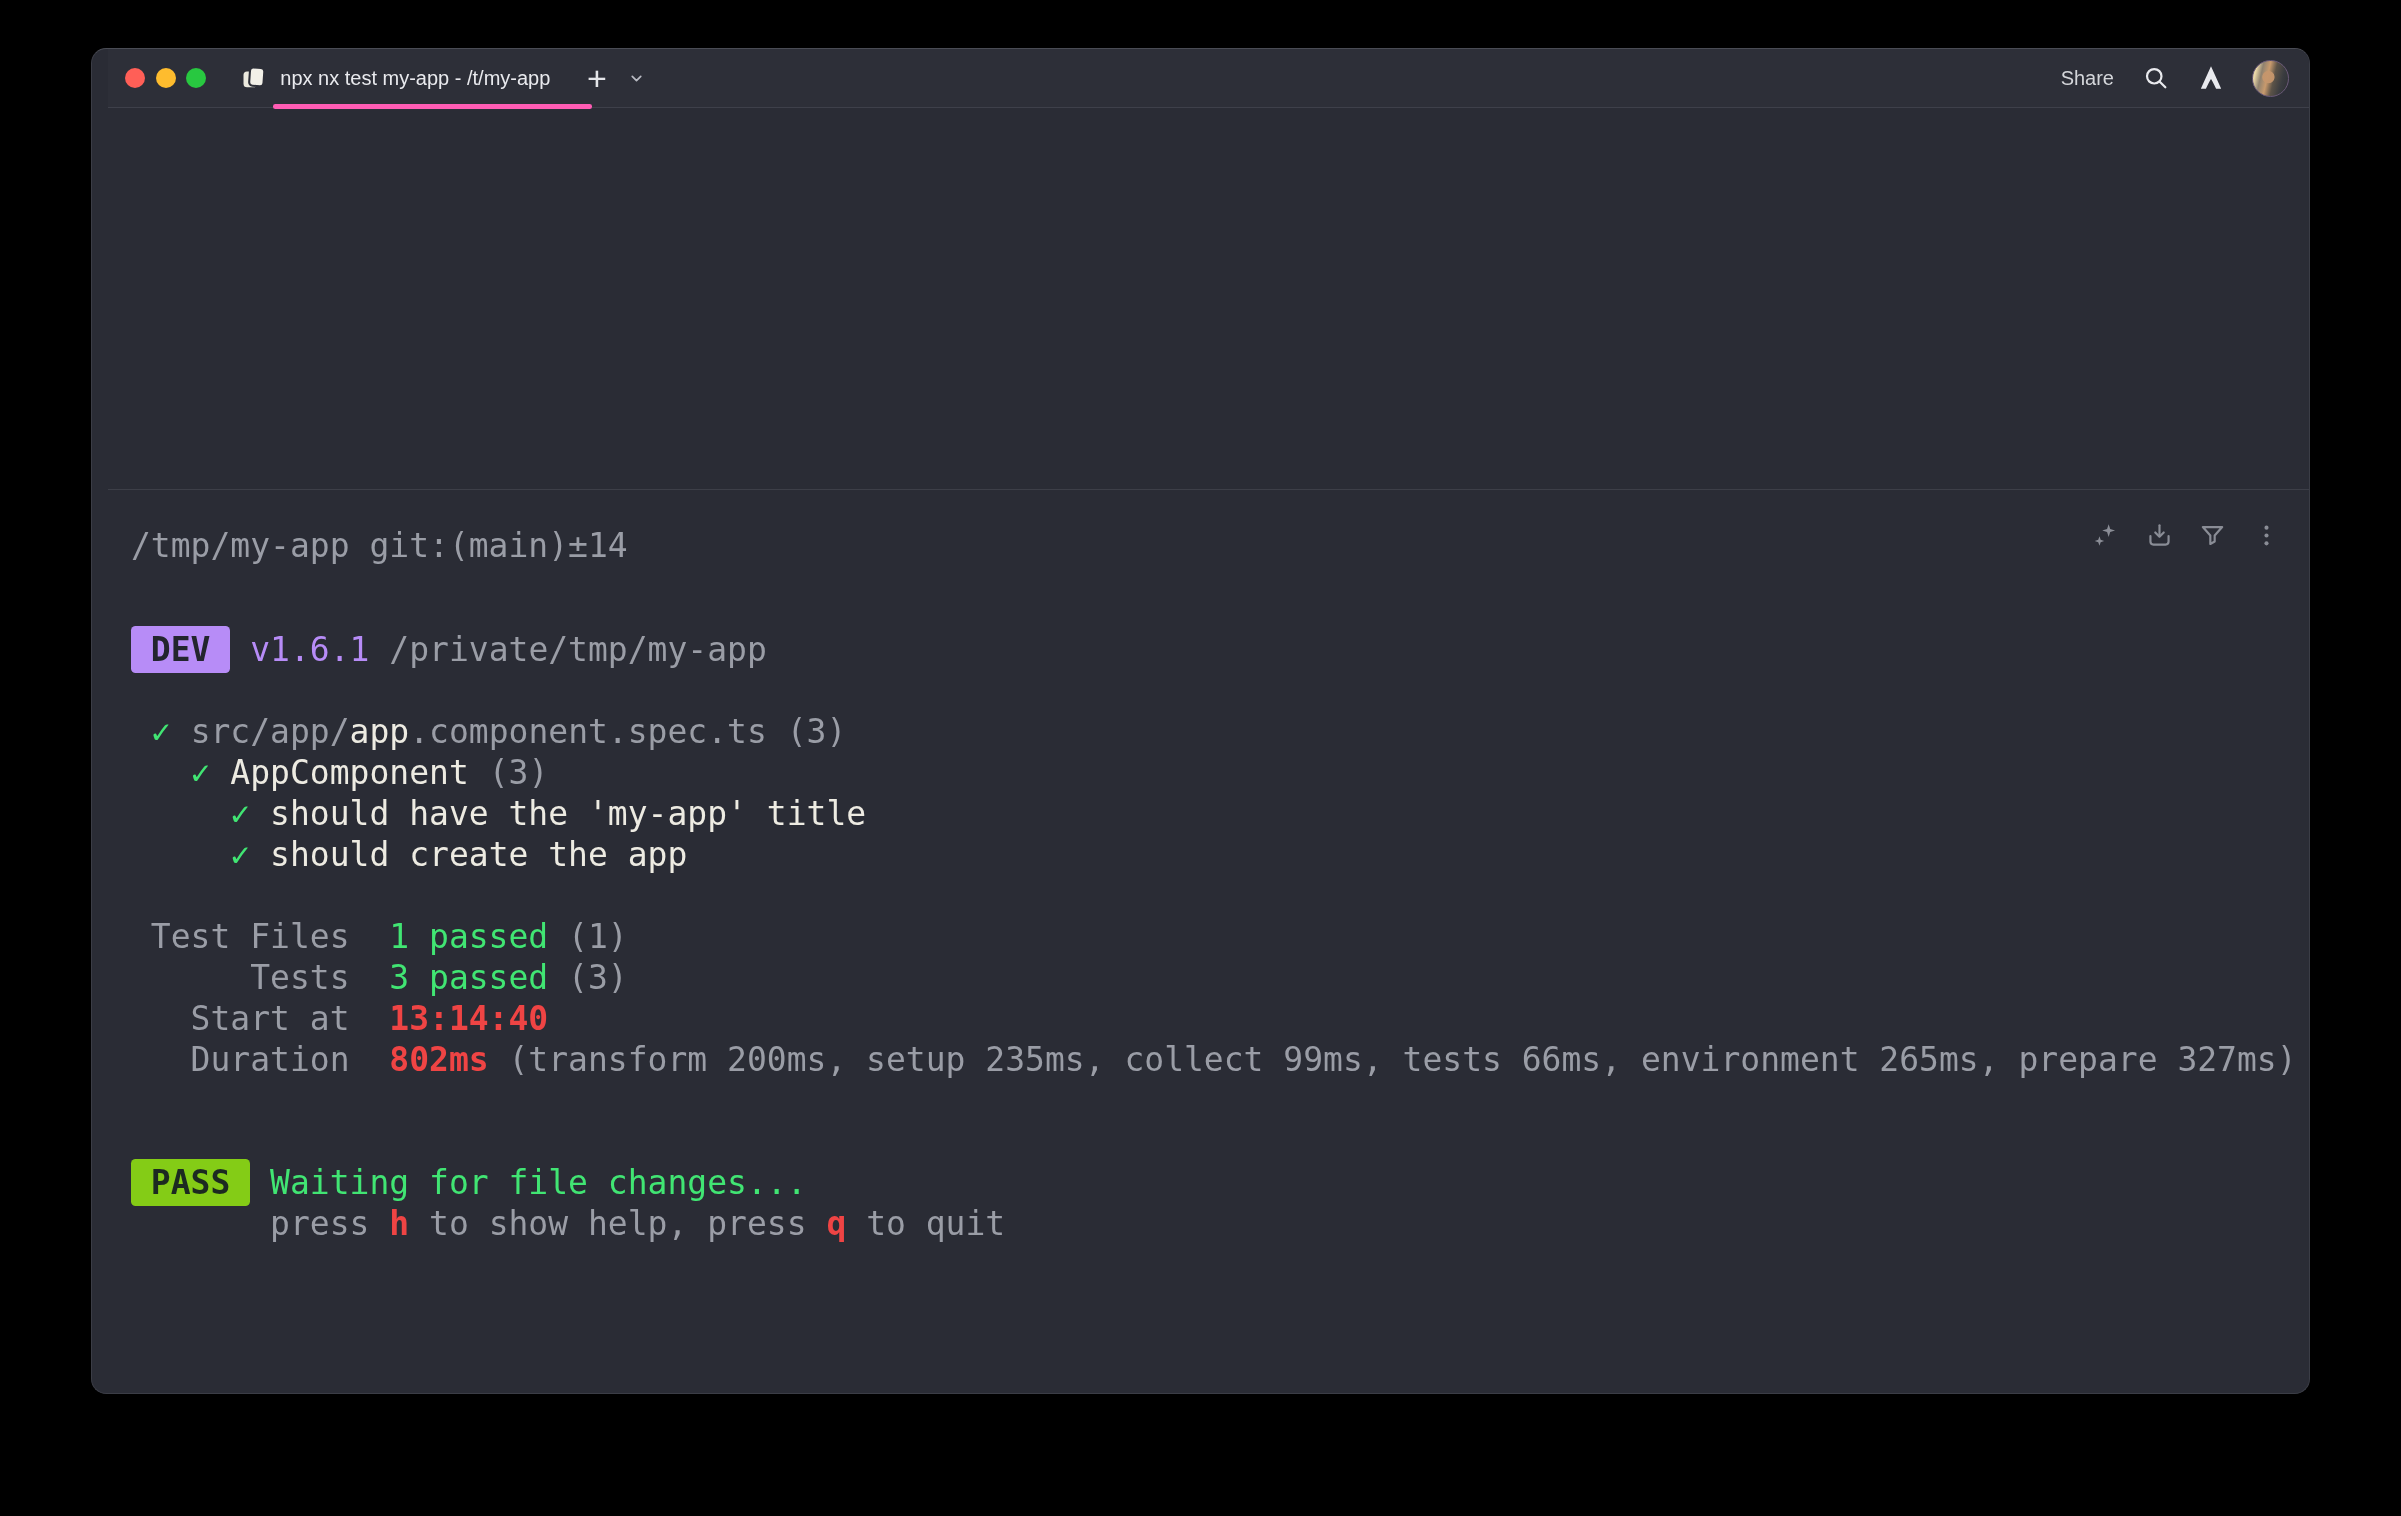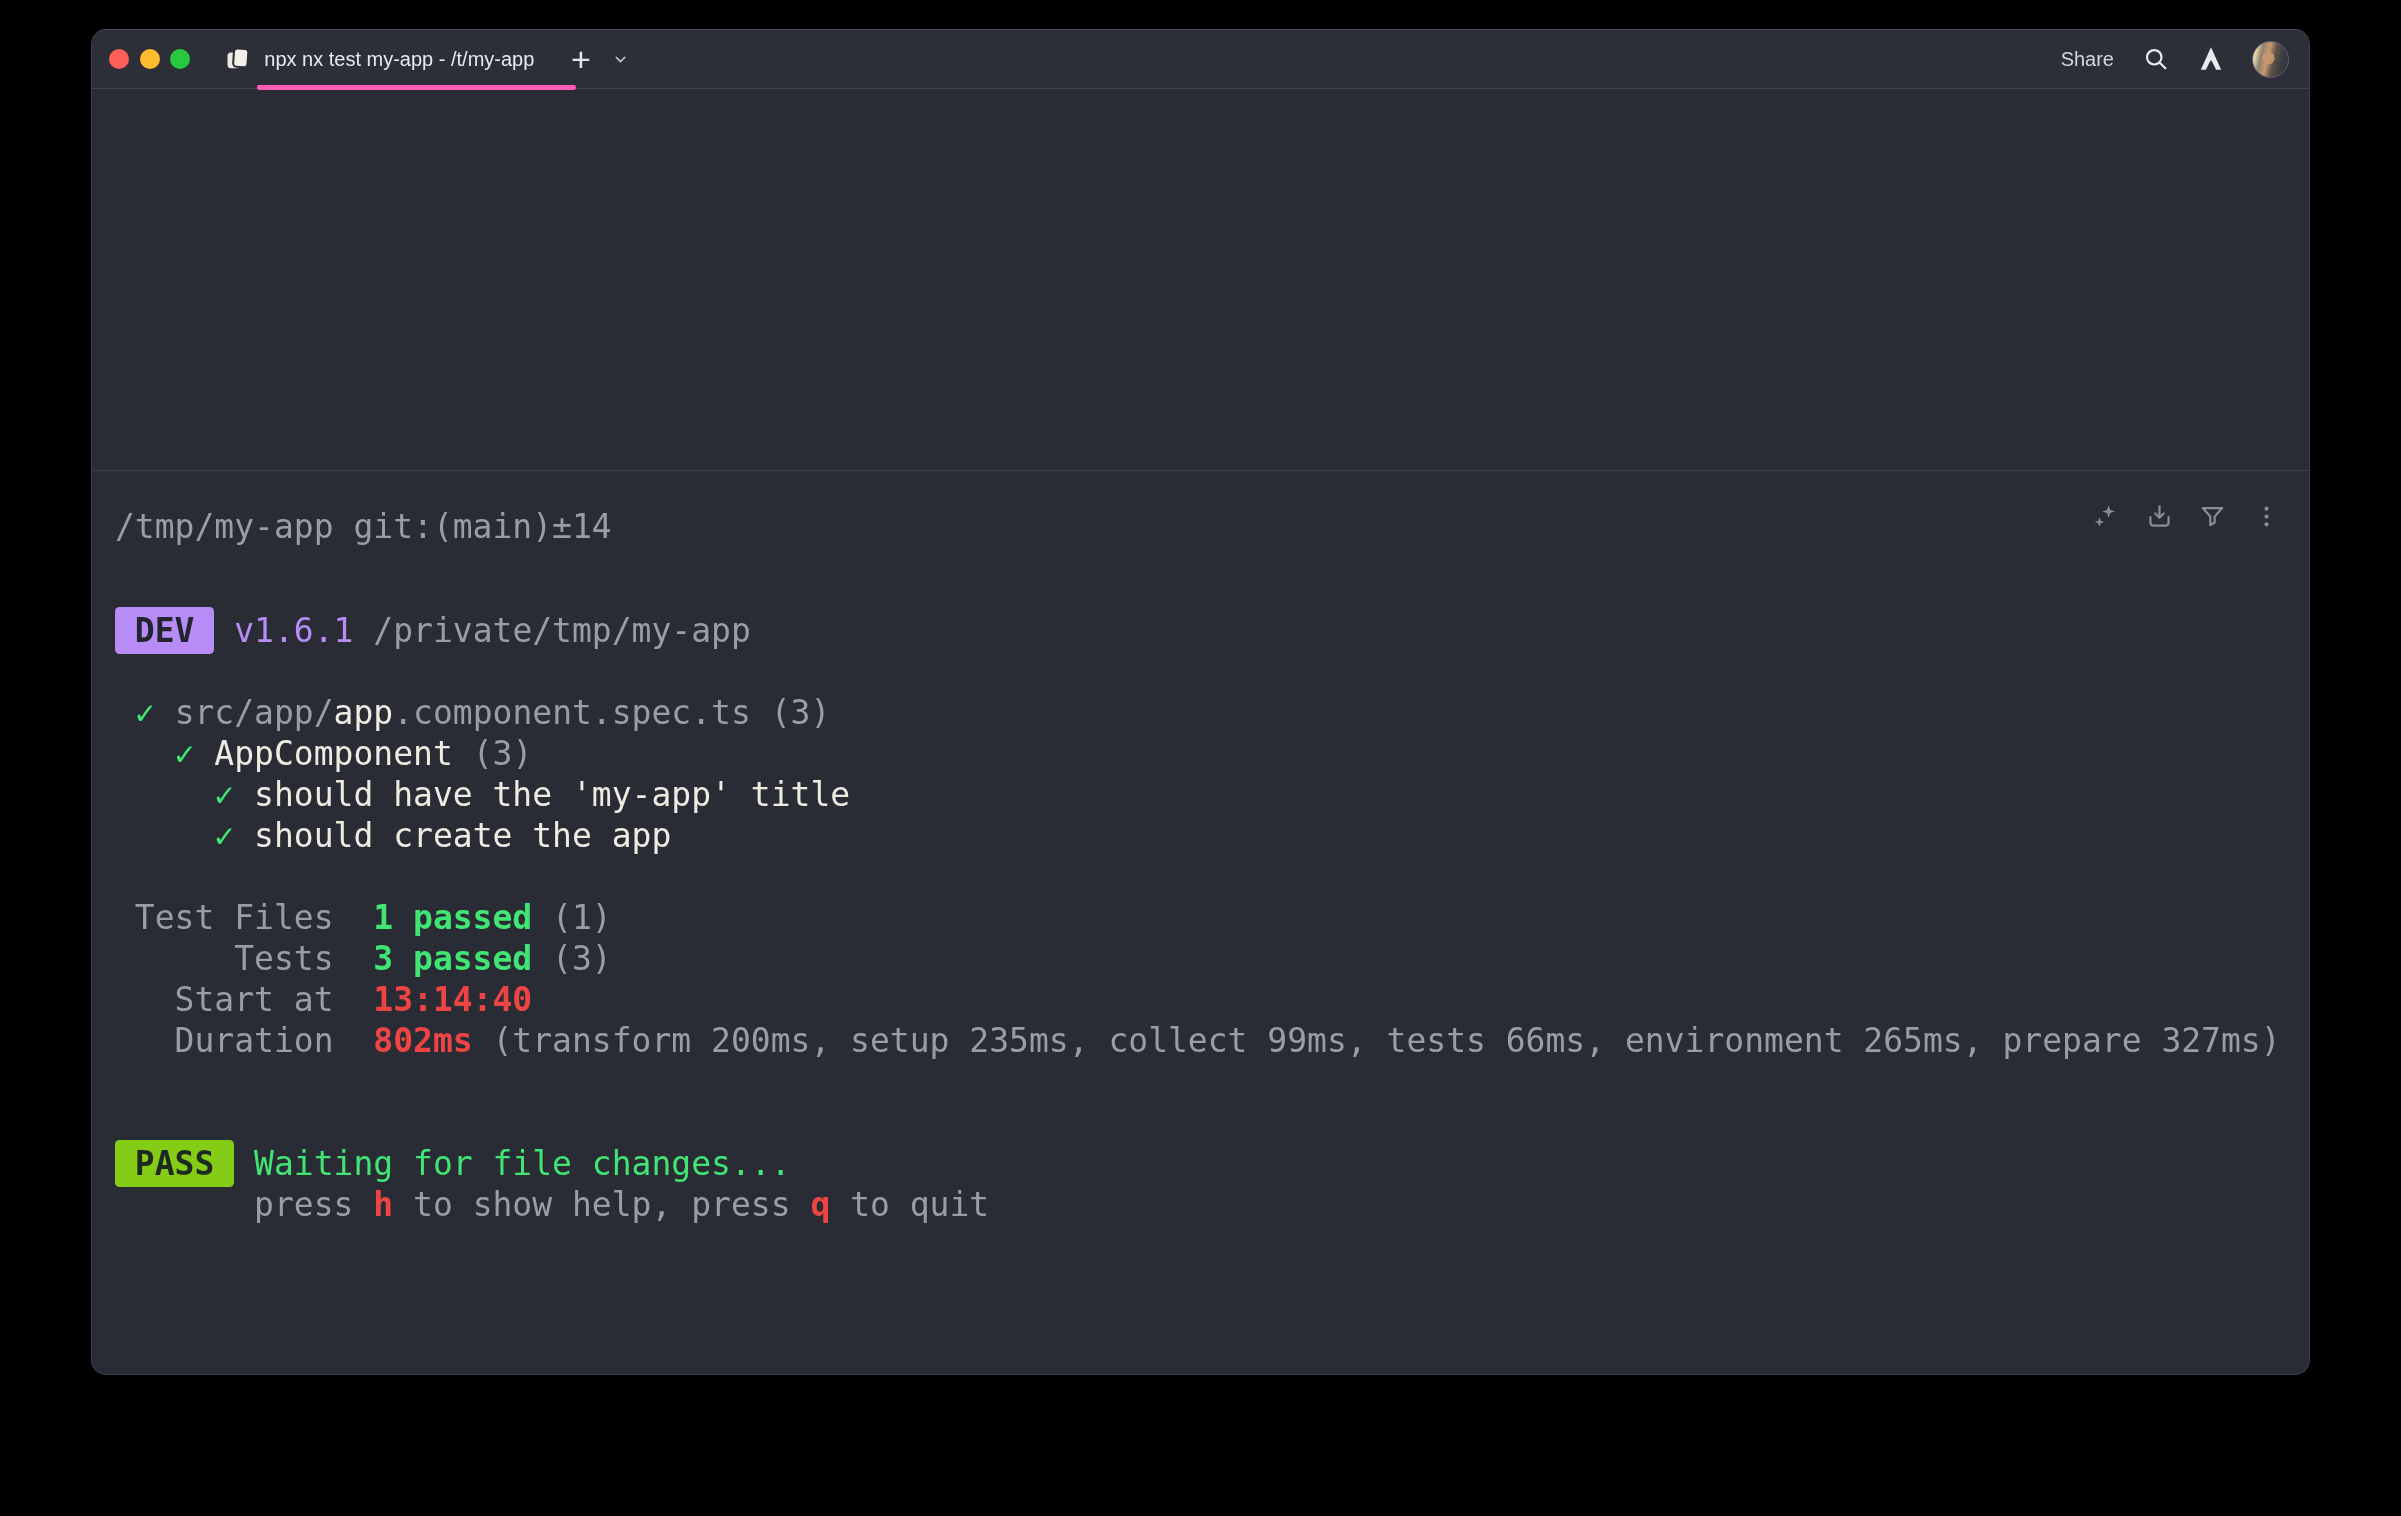--- a/index.html
+++ b/index.html
@@ -1,18 +1,18 @@
 <!DOCTYPE html>
 <html style="font-size:12.3px"><head>
 <meta charset="utf-8">
 <style>
   html,body{margin:0;padding:0;background:#000;}
   body{width:2401px;height:1516px;overflow:hidden;font-family:"Liberation Sans","DejaVu Sans",sans-serif;}
-  .window{box-sizing:border-box;width:2219px;height:1346px;margin:29px auto 0;background:#2a2c35;
-          border:1.5px solid #3b3d46;border-top-color:#4a4c55;border-radius:15.3px;overflow:hidden;}
+  .window{box-sizing:border-box;width:2219px;height:1346px;margin:48px auto 0;background:#2a2c35;
+          border:1.5px solid #3b3d46;border-top-color:#4a4c55;border-radius:15.3px;overflow:hidden;padding-left:16px;}
   
   .titlebar{height:58px;background:#2d2f38;border-bottom:1.5px solid #3e404a;display:flex;align-items:center;
             padding:0 20px 0 17px;position:relative;}
   .lights{display:flex;gap:10.7px;align-items:center;}
   .light{width:20px;height:20px;border-radius:50%;}
   .light.close{background:#ff5f57;}
   .light.min{background:#febc2e;}
   .light.max{background:#28c840;}
   .tab{margin-left:29px;height:58px;display:flex;align-items:center;gap:12.3px;position:relative;padding:0 4.6px;cursor:default;}
   .tab-underline{position:absolute;left:38px;right:-37px;bottom:-1.5px;height:4.6px;background:#ff5cb4;border-radius:2.3px;}
@@ -34,21 +34,21 @@
   .prompt{font-size:33px;line-height:41px;color:#9a9da6;white-space:pre;}
   .command{font-size:33px;line-height:41px;color:#edebe2;font-weight:bold;white-space:pre;margin-top:9.2px;}
   .block-actions{position:absolute;top:31px;right:28px;display:flex;gap:24.6px;color:#8a8d96;}
   .block-actions .bi{display:flex;cursor:default;}
   .output{margin-top:63px;font-size:33px;line-height:41px;}
   .tline{height:41px;white-space:pre;}
   .seg-gray{color:#9a9da6;}
   .seg-white{color:#edebe2;}
   .seg-bold-white{color:#ef4444;font-weight:bold;}
   .seg-green{color:#41e573;}
-  .seg-bold-green{color:#41e573;font-weight:bold;text-align:right;}
+  .seg-bold-green{color:#41e573;font-weight:normal;text-align:right;}
   .seg-purple{color:#b78cf7;}
   .seg-badge-dev{background:#b78cf7;color:#23252e;font-weight:bold;border-radius:4.6px;padding:3.8px 0;}
   .seg-badge-pass{background:#84cc16;color:#1c2a21;font-weight:bold;border-radius:4.6px;padding:3.8px 0;}
 </style>
 </head>
 <body>
 
 <div class="window">
 
   <div class="titlebar">

